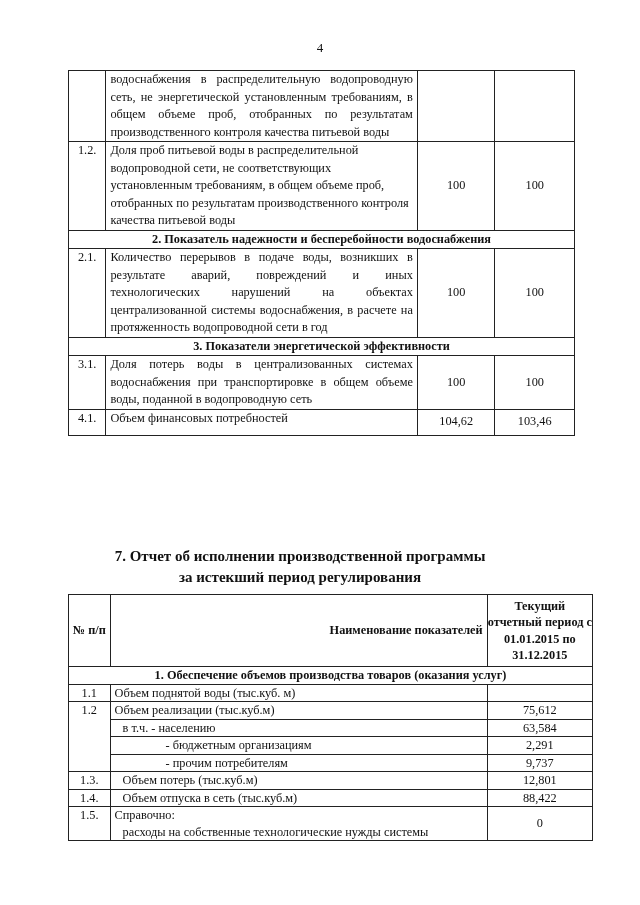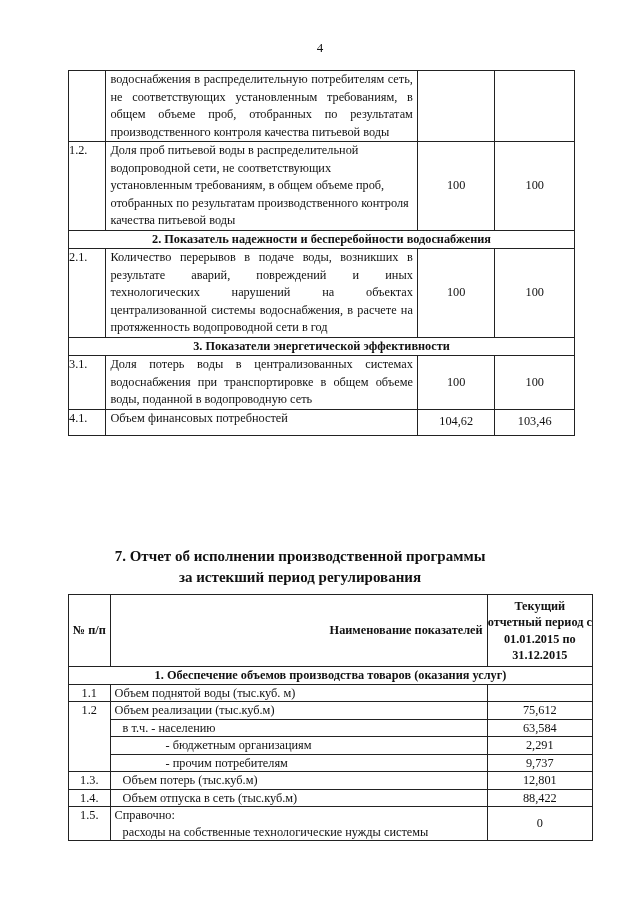--- a/index.html
+++ b/index.html
@@ -2,21 +2,21 @@
 <html><head>
 <meta charset="utf-8">
 <style>
   html, body { margin:0; padding:0; background:#ffffff; }
   body { width:640px; height:905px; position:relative; overflow:hidden;
          font-family:"Liberation Serif", "DejaVu Serif", serif; color:#111; }
   .page-num { position:absolute; top:40px; left:0; width:640px; text-align:center; font-size:13px; }
   table { border-collapse:collapse; position:absolute; }
   td { border:1px solid #222; font-size:12.3px; line-height:17.5px; vertical-align:top; padding:0 4px; }
   .t1 { left:68px; top:70px; width:507px; }
-  .t1 .c-num { width:37px; padding:0; }
+  .t1 .c-num { width:37px; text-align:center; padding:0; }
   .t1 .c-name { width:309px; text-align:justify; text-align-last:left; }
   .t1 .c-v { width:78px; text-align:center; vertical-align:middle; padding:0; }
   .t1 .c-v2 { width:80px; text-align:center; vertical-align:middle; padding:0; }
   .sec { text-align:center; font-weight:bold; padding:0; }
   .h7 { position:absolute; top:546px; left:0; width:600px; text-align:center;
         font-weight:bold; font-size:15px; line-height:21px; }
   .t2 { left:68px; top:594px; width:525px; }
   .t2 td { line-height:16.5px; }
   .t2 .c-num { width:44px; text-align:center; padding:0; }
   .t2 .c-name { width:355px; }
@@ -28,21 +28,21 @@
 </style>
 </head>
 <body>
 
 <div class="page-num">4</div>
 
 <table class="t1">
   <tbody>
       <tr>
     <td class="c-num"></td>
-    <td class="c-name">водоснабжения в распределительную потребителям сеть, не соответствующих установленным требованиям, в общем объеме проб, отобранных по результатам производственного контроля качества питьевой воды</td>
+    <td class="c-name">водоснабжения в распределительную водопроводную сеть, не энергетической установленным требованиям, в общем объеме проб, отобранных по результатам производственного контроля качества питьевой воды</td>
     <td class="c-v"></td>
     <td class="c-v2"></td>
   </tr>
   <tr>
     <td class="c-num">1.2.</td>
     <td class="c-name" style="text-align:left">Доля проб питьевой воды в распределительной водопроводной сети, не соответствующих установленным требованиям, в общем объеме проб, отобранных по результатам производственного контроля качества питьевой воды</td>
     <td class="c-v">100</td>
     <td class="c-v2">100</td>
   </tr>
   <tr>

